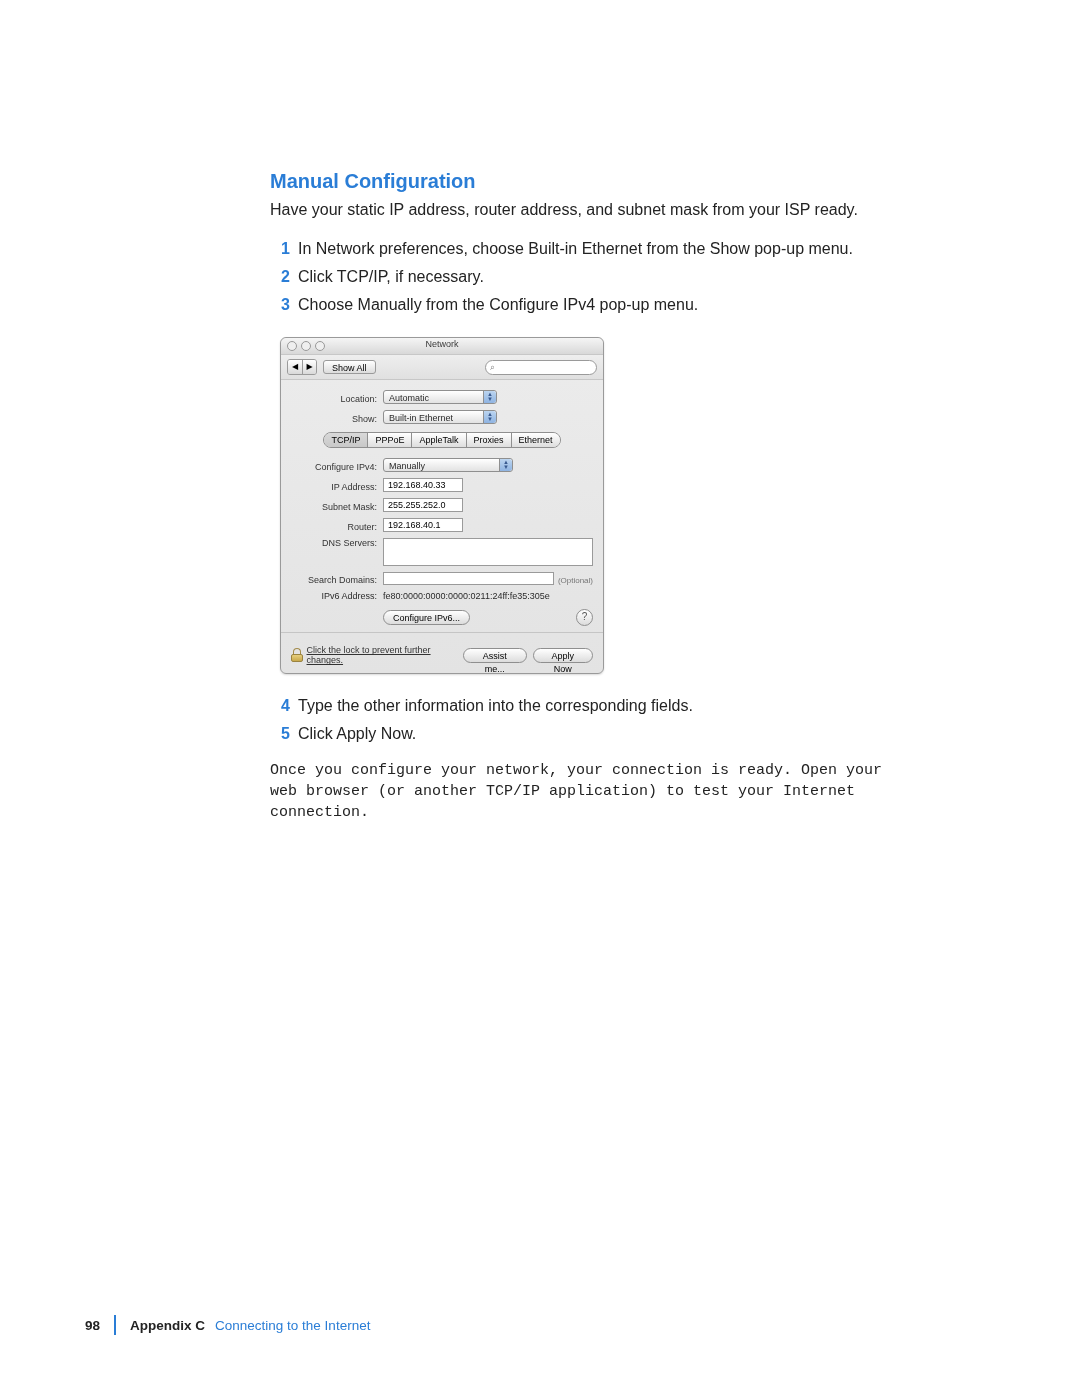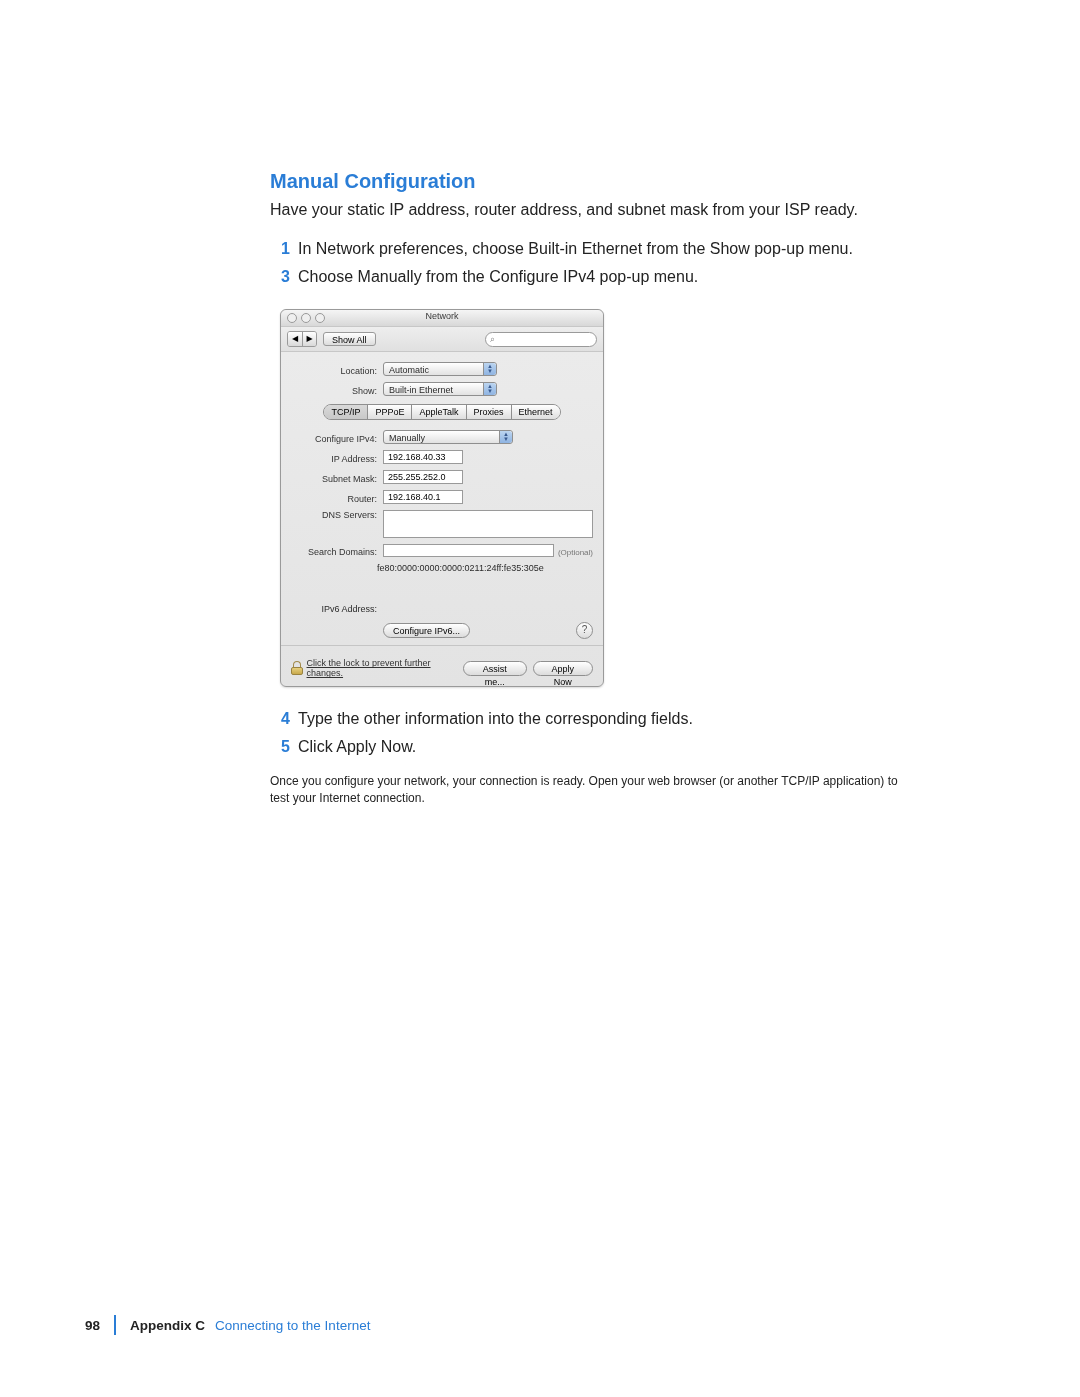--- a/index.html
+++ b/index.html
@@ -53,23 +53,24 @@
     width: 20px;
     margin-left: -22px;
     text-align: right;
     padding-right: 8px;
   }
   ol.steps > li .step-text { }
   .steps-wrap {
     padding-left: 22px;
   }
   p.body {
-    font-size: 12px;
+    font-size: 15px;
     line-height: 1.4;
     margin: 14px 0 0 0;
+    font-family: Liberation Mono, monospace;
   }
 
   
   .macwin {
     width: 322px;
     margin: 20px 0 20px 10px;
     border: 1px solid #9a9a9a;
     border-radius: 6px;
     background: linear-gradient(#ececec, #e3e3e3);
     font-family: "Lucida Grande", "Helvetica Neue", Arial, sans-serif;
@@ -244,22 +245,21 @@
     margin-left: 4px;
   }
   .ipv6row {
     display: flex;
     font-size: 9px;
     margin: 4px 0 8px 0;
   }
   .ipv6row .lbl2 {
     width: 86px;
     text-align: right;
-    padding-right: 0;
-    margin-top: 41px;
+    padding-right: 6px;
   }
   .cfg6 {
     display: flex;
     align-items: center;
     padding-left: 92px;
     margin-bottom: 6px;
   }
   .rounded-btn {
     border: 1px solid #8f8f8f;
     border-radius: 9px;
@@ -350,20 +350,21 @@
 
 <div class="page">
 
   <h2 class="section-title">Manual Configuration</h2>
   <p class="intro">Have your static IP address, router address, and subnet mask from your ISP ready.</p>
 
 
   <div class="steps-wrap">
     <ol class="steps">
       <li><span class="num">1</span><span class="step-text">In Network preferences, choose Built-in Ethernet from the Show pop-up menu.</span></li>
+      <li><span class="num">2</span><span class="step-text">Click TCP/IP, if necessary.</span></li>
       <li><span class="num">3</span><span class="step-text">Choose Manually from the Configure IPv4 pop-up menu.</span></li>
     </ol>
   </div>
 
   <div class="macwin">
     <div class="titlebar">
       <div class="traffic">
         <span></span>
         <span></span>
         <span></span>

